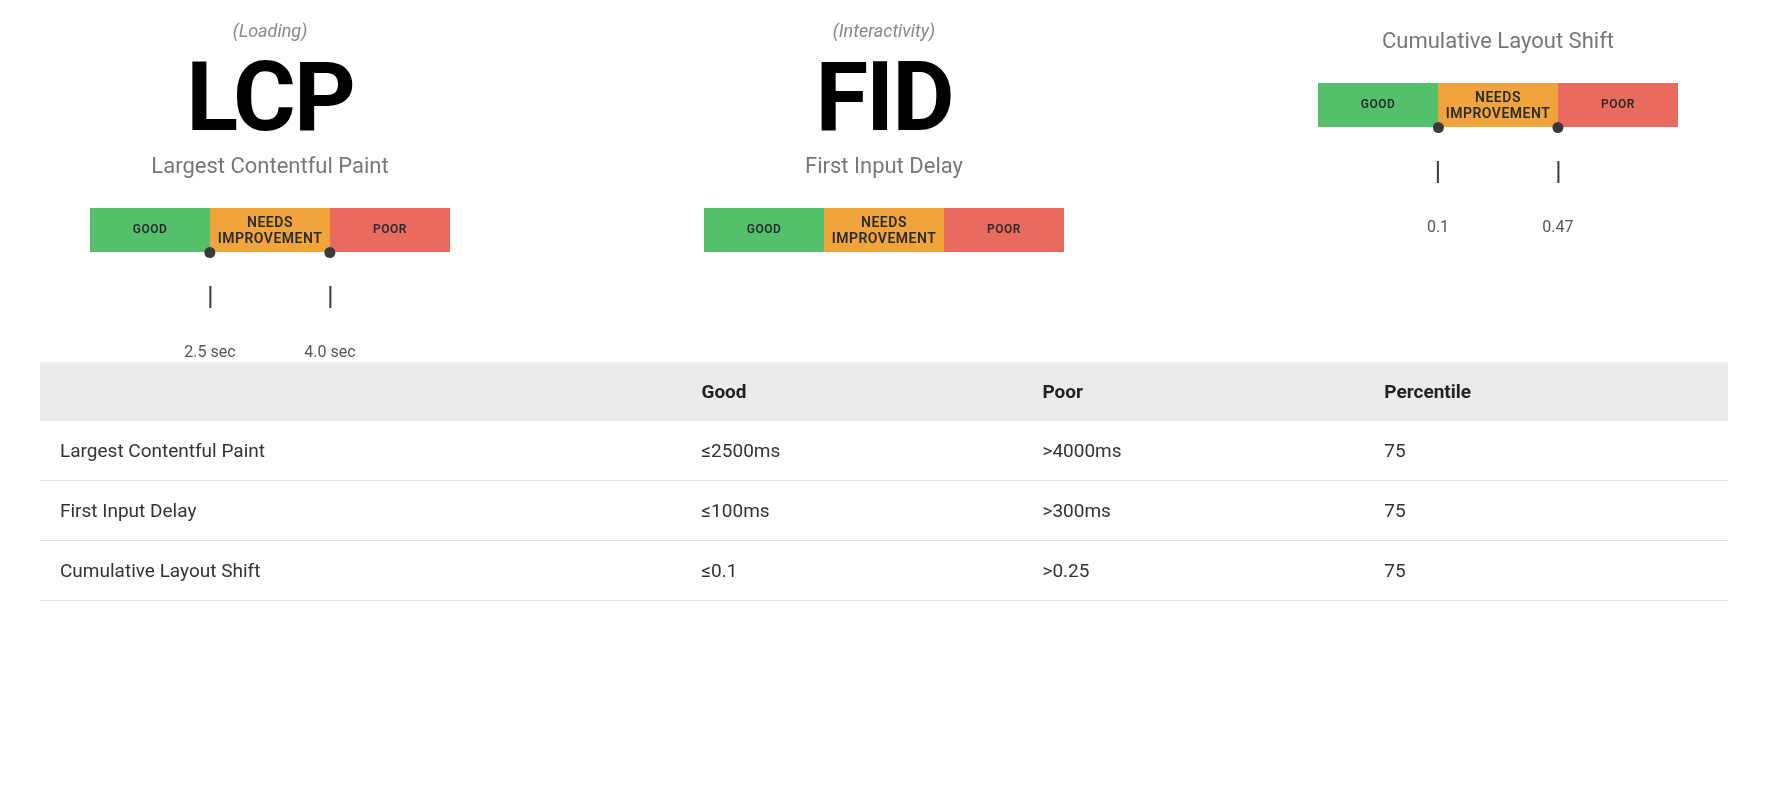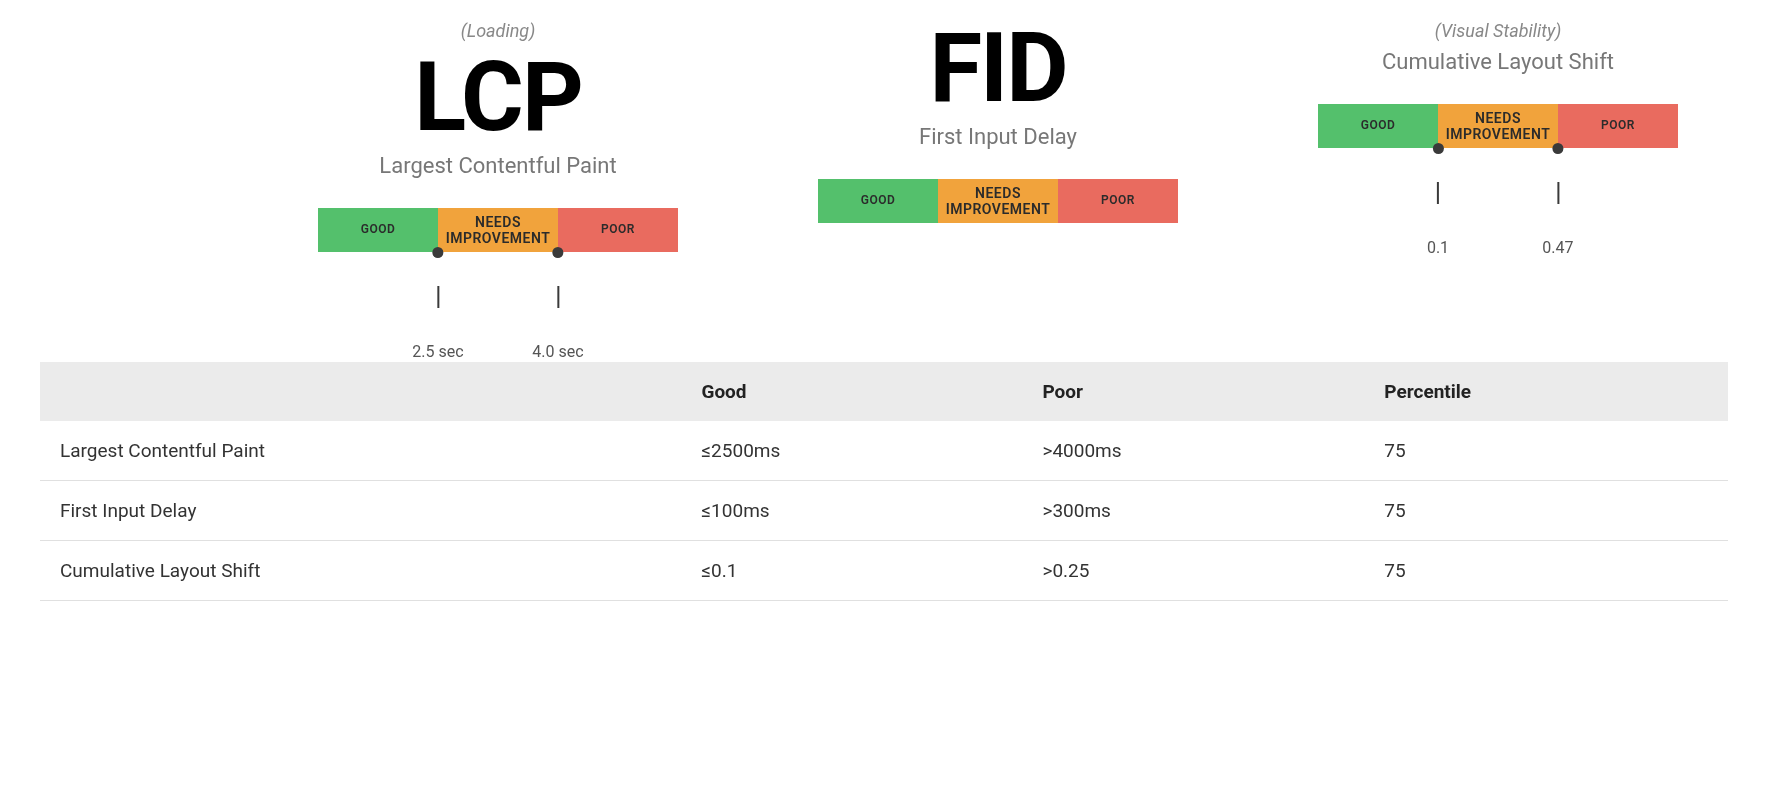--- a/index.html
+++ b/index.html
@@ -4,21 +4,21 @@
   <style>
     * { margin: 0; padding: 0; box-sizing: border-box; }
     body {
       font-family: -apple-system, BlinkMacSystemFont, 'Segoe UI', Roboto, Arial, sans-serif;
       background: #fff;
       padding: 20px 40px;
       color: #333;
     }
     .metrics-row {
       display: flex;
-      justify-content: flex-end;
+      justify-content: space-between;
       gap: 40px;
       margin-bottom: 60px;
     }
     .metric-card {
       flex: 1;
       text-align: center;
       max-width: 460px;
     }
     .category-label {
       font-style: italic;
@@ -143,33 +143,33 @@
         <div class="marker m2">
           <div class="dot"></div>
           <div class="line"></div>
           <div class="label">4.0 sec</div>
         </div>
       </div>
     </div>
   </div>
 
   <div class="metric-card">
+    <div class="category-label">(Interactivity)</div>
     <div class="metric-abbr">FID</div>
     <div class="metric-fullname">First Input Delay</div>
     <div class="threshold-bar">
       <div class="bar-segments">
         <div class="seg good">GOOD</div>
         <div class="seg needs">NEEDS IMPROVEMENT</div>
         <div class="seg poor">POOR</div>
       </div>
     </div>
   </div>
 
   <div class="metric-card">
-    <div class="category-label">(Visual Stability)</div>
     <div class="metric-fullname">Cumulative Layout Shift</div>
     <div class="threshold-bar">
       <div class="bar-segments">
         <div class="seg good">GOOD</div>
         <div class="seg needs">NEEDS IMPROVEMENT</div>
         <div class="seg poor">POOR</div>
       </div>
       <div class="markers">
         <div class="marker m1">
           <div class="dot"></div>

